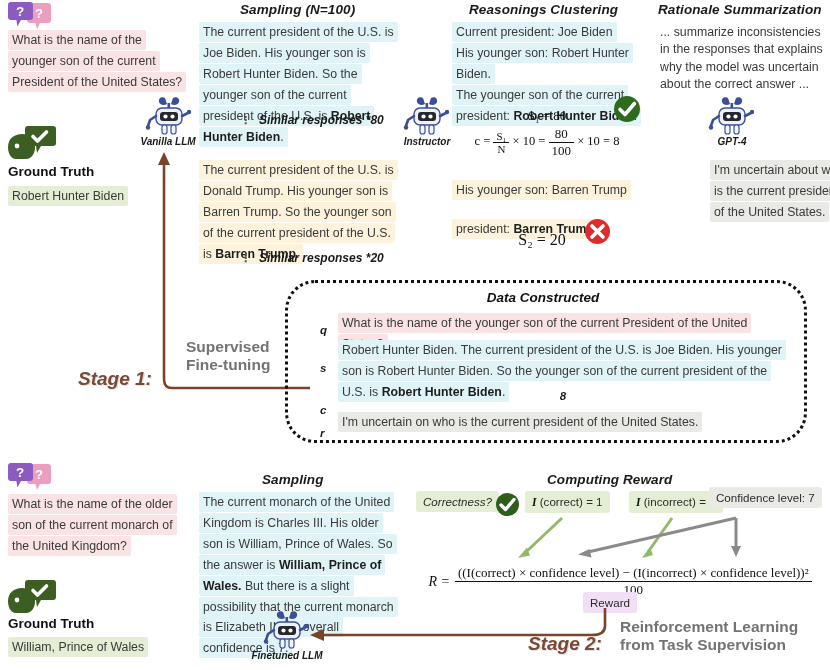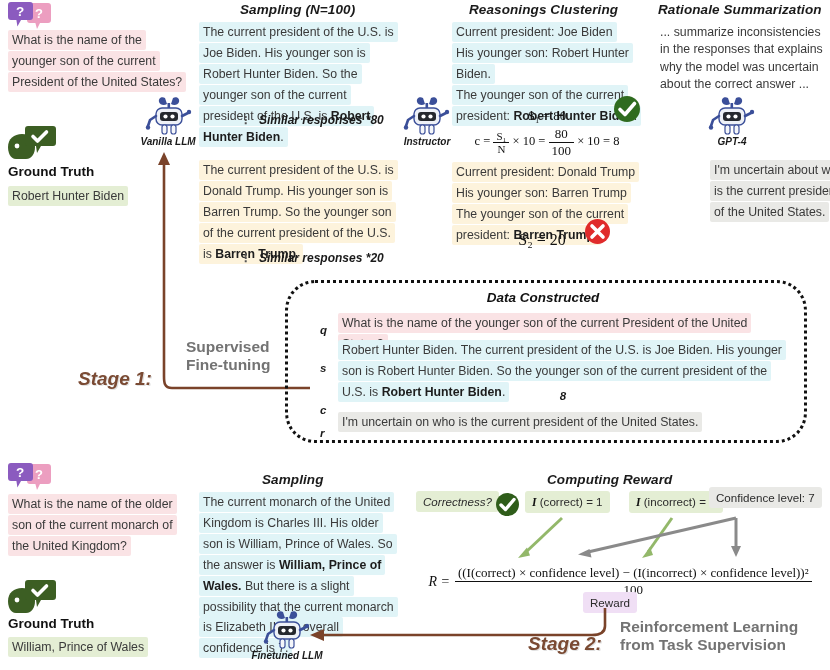--- a/index.html
+++ b/index.html
@@ -170,23 +170,23 @@
 
 <div class="abs math" style="left:452px;top:126px;width:190px;text-align:center;font-size:12.5px;">
   <span>c =</span>
   <span class="frac" style="font-size:11px;"><span class="num">S₁</span><span class="den">N</span></span>
   <span>× 10 =</span>
   <span class="frac" style="font-size:13px;"><span class="num">80</span><span class="den">100</span></span>
   <span>× 10 = 8</span>
 </div>
 
 <div class="abs" style="left:452px;top:162px;width:196px;">
-  <span class="bubble bub-yellow inline-hl">Current president: Donald Trump</span><br>
+  <br>
   <span class="bubble bub-yellow inline-hl">His younger son: Barren Trump</span><br>
-  <span class="bubble bub-yellow inline-hl">The younger son of the current</span><br>
+  <br>
   <span class="bubble bub-yellow inline-hl"><span>president: </span><span class="b">Barren Trump</span><span>.</span></span>
 </div>
 
 <div class="abs" style="left:584px;top:218px;">
   <svg width="27" height="27" viewBox="0 0 27 27">
     <circle cx="13.5" cy="13.5" r="12.5" fill="#e02b2b"></circle>
     <path d="M8 8 L19 19 M19 8 L8 19" stroke="#ffffff" stroke-width="3.6" stroke-linecap="round"></path>
   </svg>
 </div>
 

